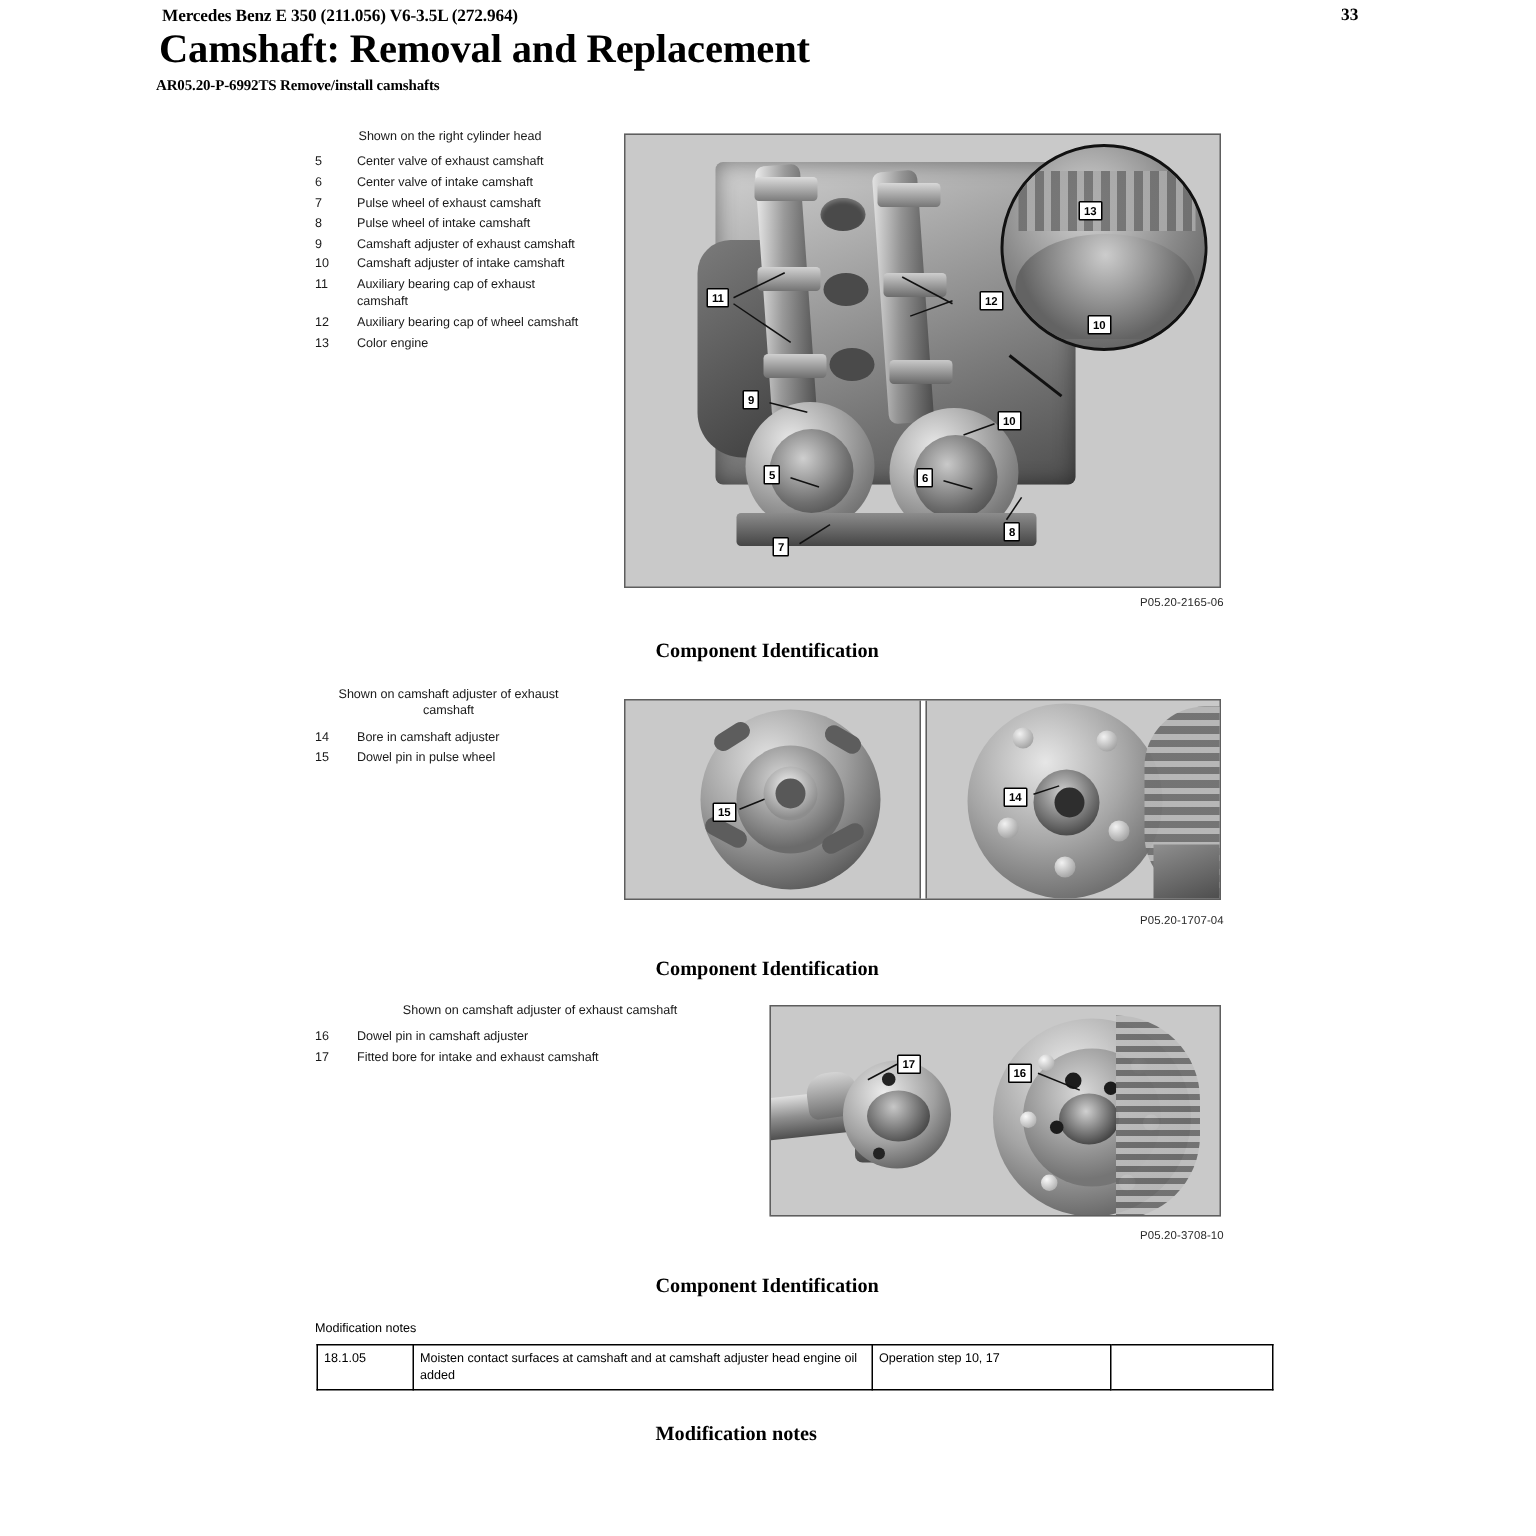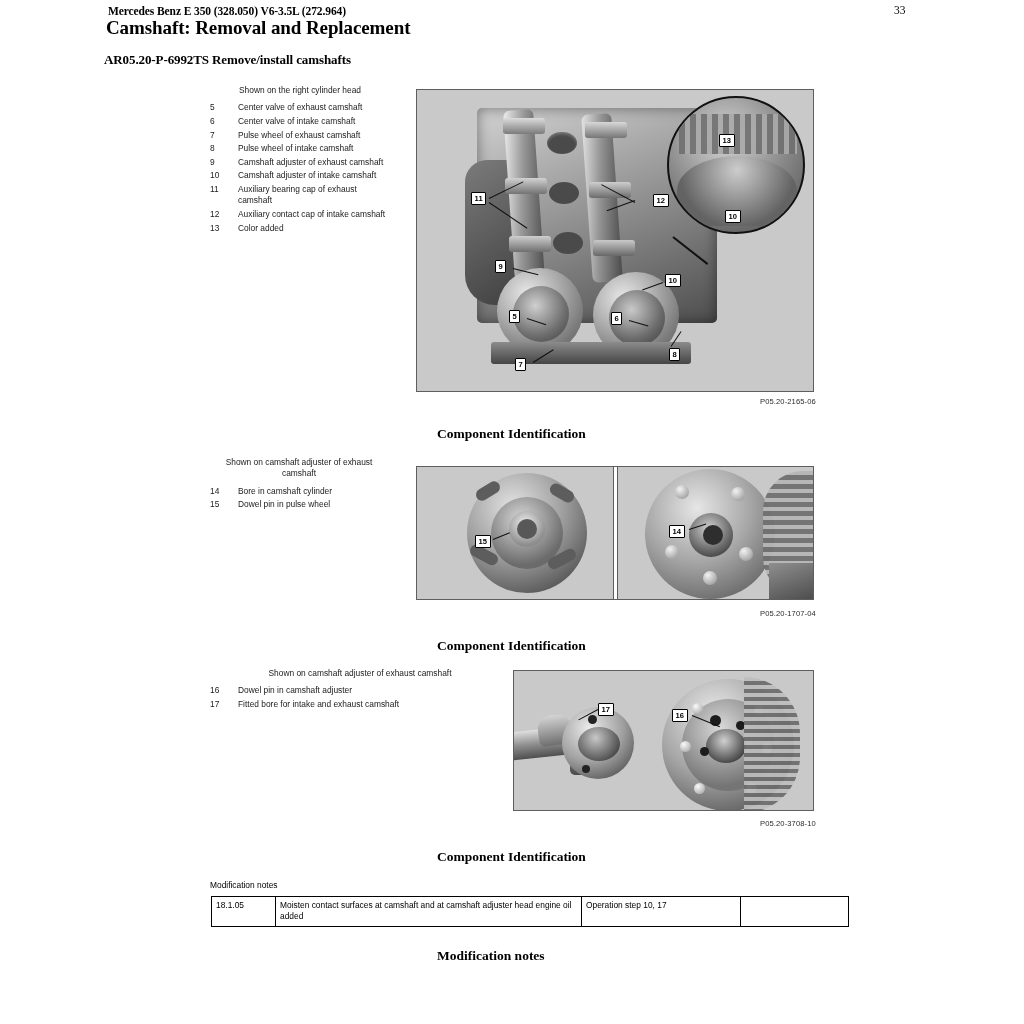--- a/index.html
+++ b/index.html
@@ -27,38 +27,38 @@
     font-family: "Liberation Serif", serif;
     font-weight: bold;
     font-size: 11.5px;
     letter-spacing: -0.1px;
     white-space: nowrap;
   }
   .page-number {
     position: absolute;
     left: 894px; top: 4px;
     font-family: "Liberation Serif", serif;
-    font-weight: normal;
+    font-weight: bold;
     font-size: 11.5px;
   }
   .doc-title {
     position: absolute;
     left: 106px; top: 17px;
     font-family: "Liberation Serif", serif;
     font-weight: bold;
-    font-size: 19px;
+    font-size: 27px;
     letter-spacing: -0.1px;
     white-space: nowrap;
   }
   .doc-subtitle {
     position: absolute;
     left: 104px; top: 52px;
     font-family: "Liberation Serif", serif;
     font-weight: bold;
-    font-size: 13px;
+    font-size: 10px;
     letter-spacing: -0.1px;
     white-space: nowrap;
   }
 
   
   .legend {
     position: absolute;
     font-size: 8.4px;
     line-height: 11.4px;
     color: #1a1a1a;
@@ -190,21 +190,21 @@
   .block-body {
     position: absolute;
     background: linear-gradient(160deg, #d2d2d2 0%, #9d9d9d 40%, #6e6e6e 75%, #4e4e4e 100%);
   }
   .shadow-soft { box-shadow: inset 0 0 14px rgba(0,0,0,0.45); }
 </style>
 </head>
 <body>
 
 <div class="page-header">
-  <div class="vehicle-line">Mercedes Benz E 350 (328.050) V6-3.5L (272.964)</div>
+  <div class="vehicle-line">Mercedes Benz E 350 (211.056) V6-3.5L (272.964)</div>
   <div class="page-number">33</div>
   <div class="doc-title">Camshaft: Removal and Replacement</div>
   <div class="doc-subtitle">AR05.20-P-6992TS Remove/install camshafts</div>
 </div>
 
 <div class="legend" id="legend-main">
   <div class="legend-intro">Shown on the right cylinder head</div>
   <div class="legend-row">
       <span class="legend-num">5</span>
       <span class="legend-text">Center valve of exhaust camshaft</span>
@@ -228,25 +228,25 @@
   <div class="legend-row">
       <span class="legend-num">10</span>
       <span class="legend-text">Camshaft adjuster of intake camshaft</span>
     </div>
   <div class="legend-row">
       <span class="legend-num">11</span>
       <span class="legend-text">Auxiliary bearing cap of exhaust camshaft</span>
     </div>
   <div class="legend-row">
       <span class="legend-num">12</span>
-      <span class="legend-text">Auxiliary contact cap of intake camshaft</span>
+      <span class="legend-text">Auxiliary bearing cap of wheel camshaft</span>
     </div>
   <div class="legend-row">
       <span class="legend-num">13</span>
-      <span class="legend-text">Color added</span>
+      <span class="legend-text">Color engine</span>
     </div>
 </div>
 
 <div class="figure-frame" id="figure-1">
   <div class="fig-stage">
 
     <div class="block-body shadow-soft" style="left:60px;top:18px;width:240px;height:215px;border-radius:5px;"></div>
     <div class="block-body" style="left:48px;top:70px;width:60px;height:145px;border-radius:22px 6px 18px 30px;background:linear-gradient(145deg,#7b7b7b,#3f3f3f);"></div>
 
     <div style="position:absolute;left:92px;top:20px;width:30px;height:170px;background:linear-gradient(95deg,#ededed,#9a9a9a 45%,#4f4f4f);transform:rotate(-4deg);border-radius:6px;"></div>
@@ -299,21 +299,21 @@
     <div class="leader" style="left:254px;top:256px;width:18px;transform:rotate(-56deg);"></div>
   </div>
 </div>
 <div class="fig-caption-code" id="code-1">P05.20-2165-06</div>
 <div class="section-caption" id="caption-1">Component Identification</div>
 
 <div class="legend" id="legend-two">
   <div class="legend-intro">Shown on camshaft adjuster of exhaust camshaft</div>
   <div class="legend-row">
       <span class="legend-num">14</span>
-      <span class="legend-text">Bore in camshaft cylinder</span>
+      <span class="legend-text">Bore in camshaft adjuster</span>
     </div>
   <div class="legend-row">
       <span class="legend-num">15</span>
       <span class="legend-text">Dowel pin in pulse wheel</span>
     </div>
 </div>
 
 <div class="figure-frame" id="figure-2">
   <div class="fig-stage">
 

